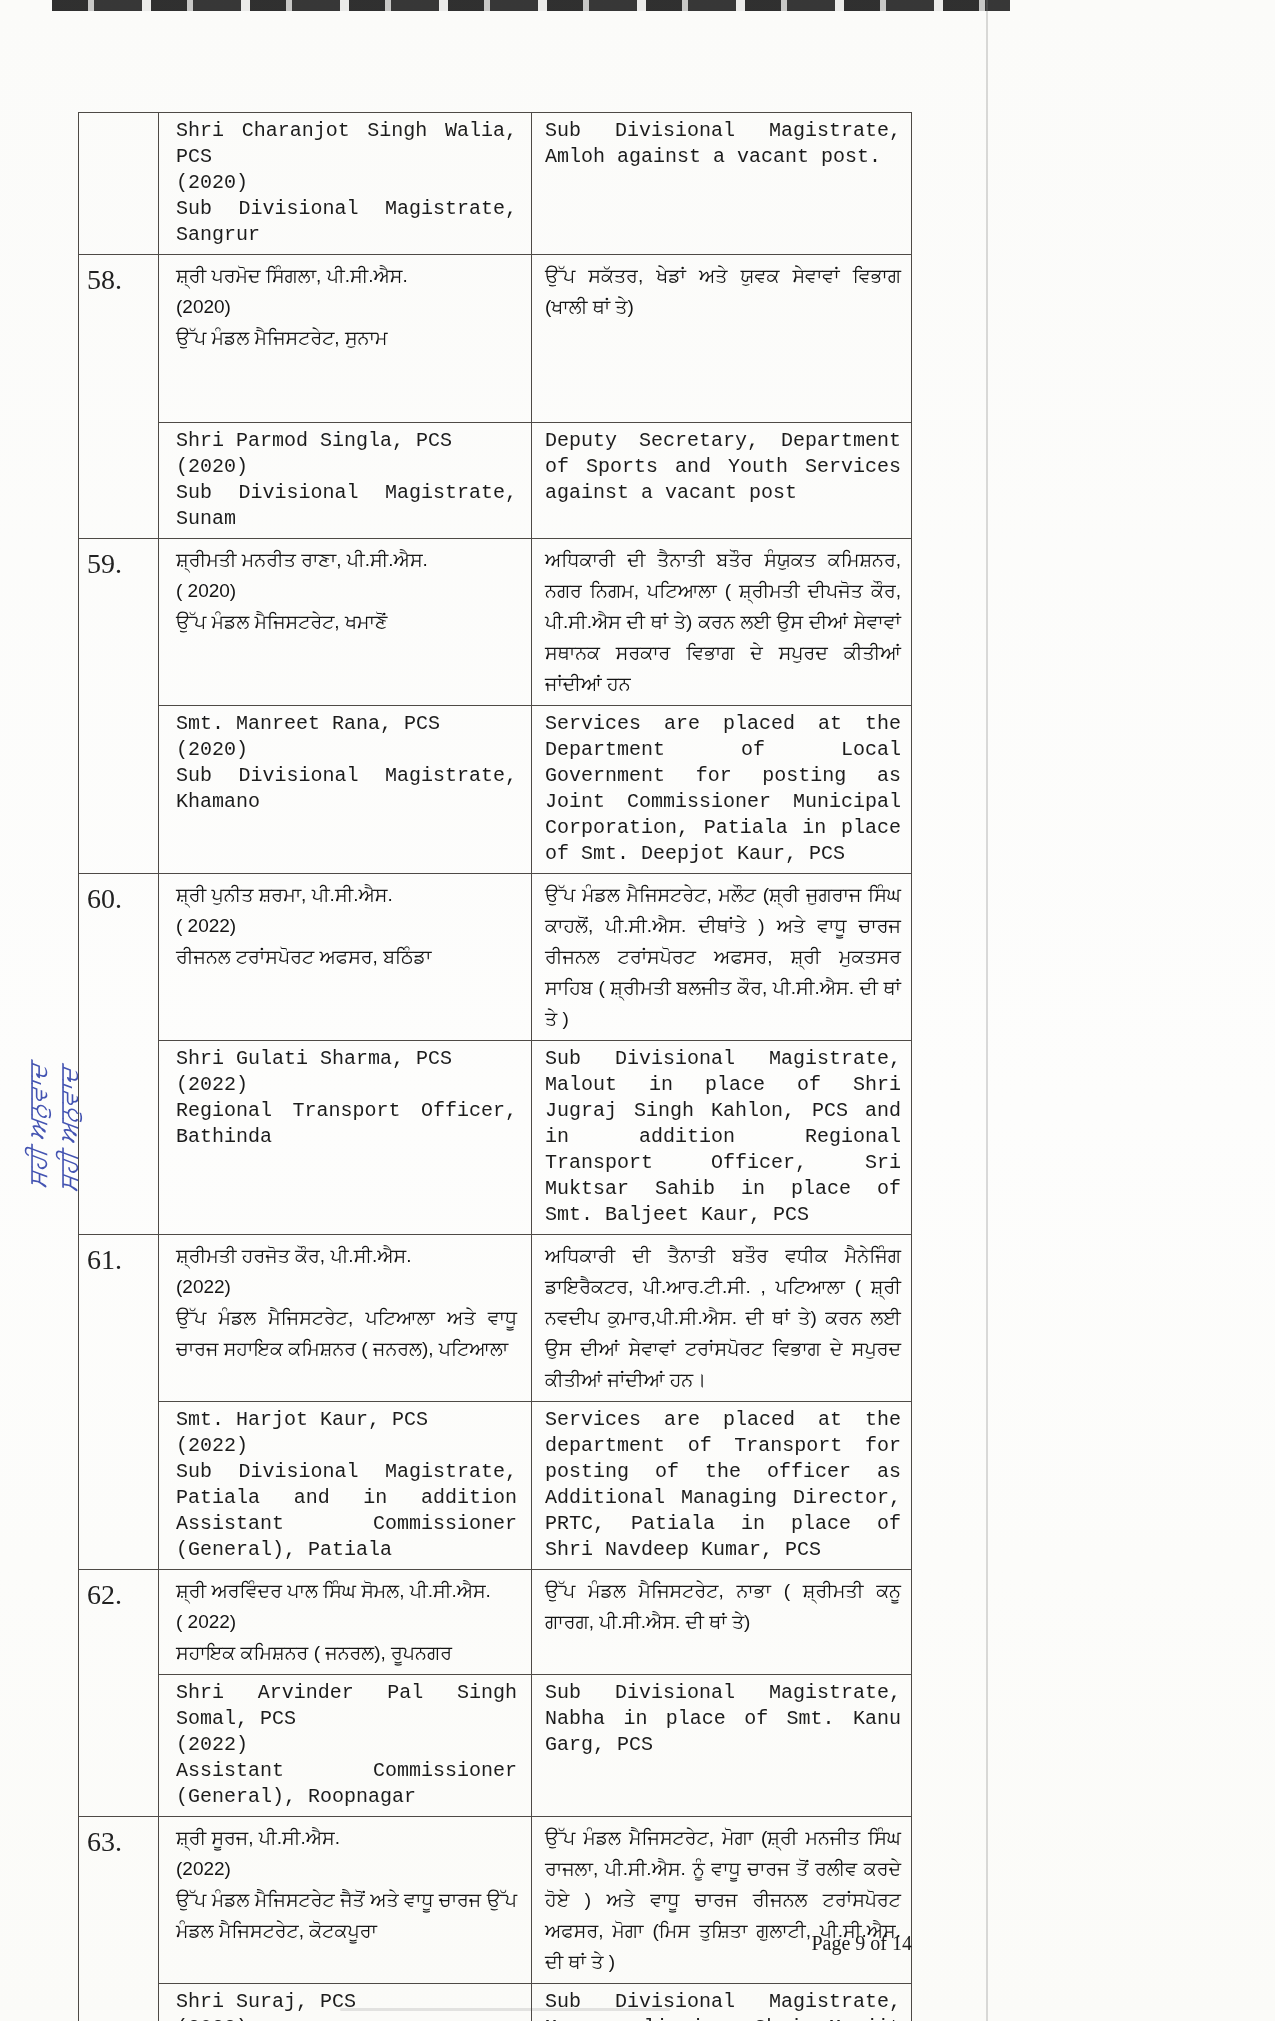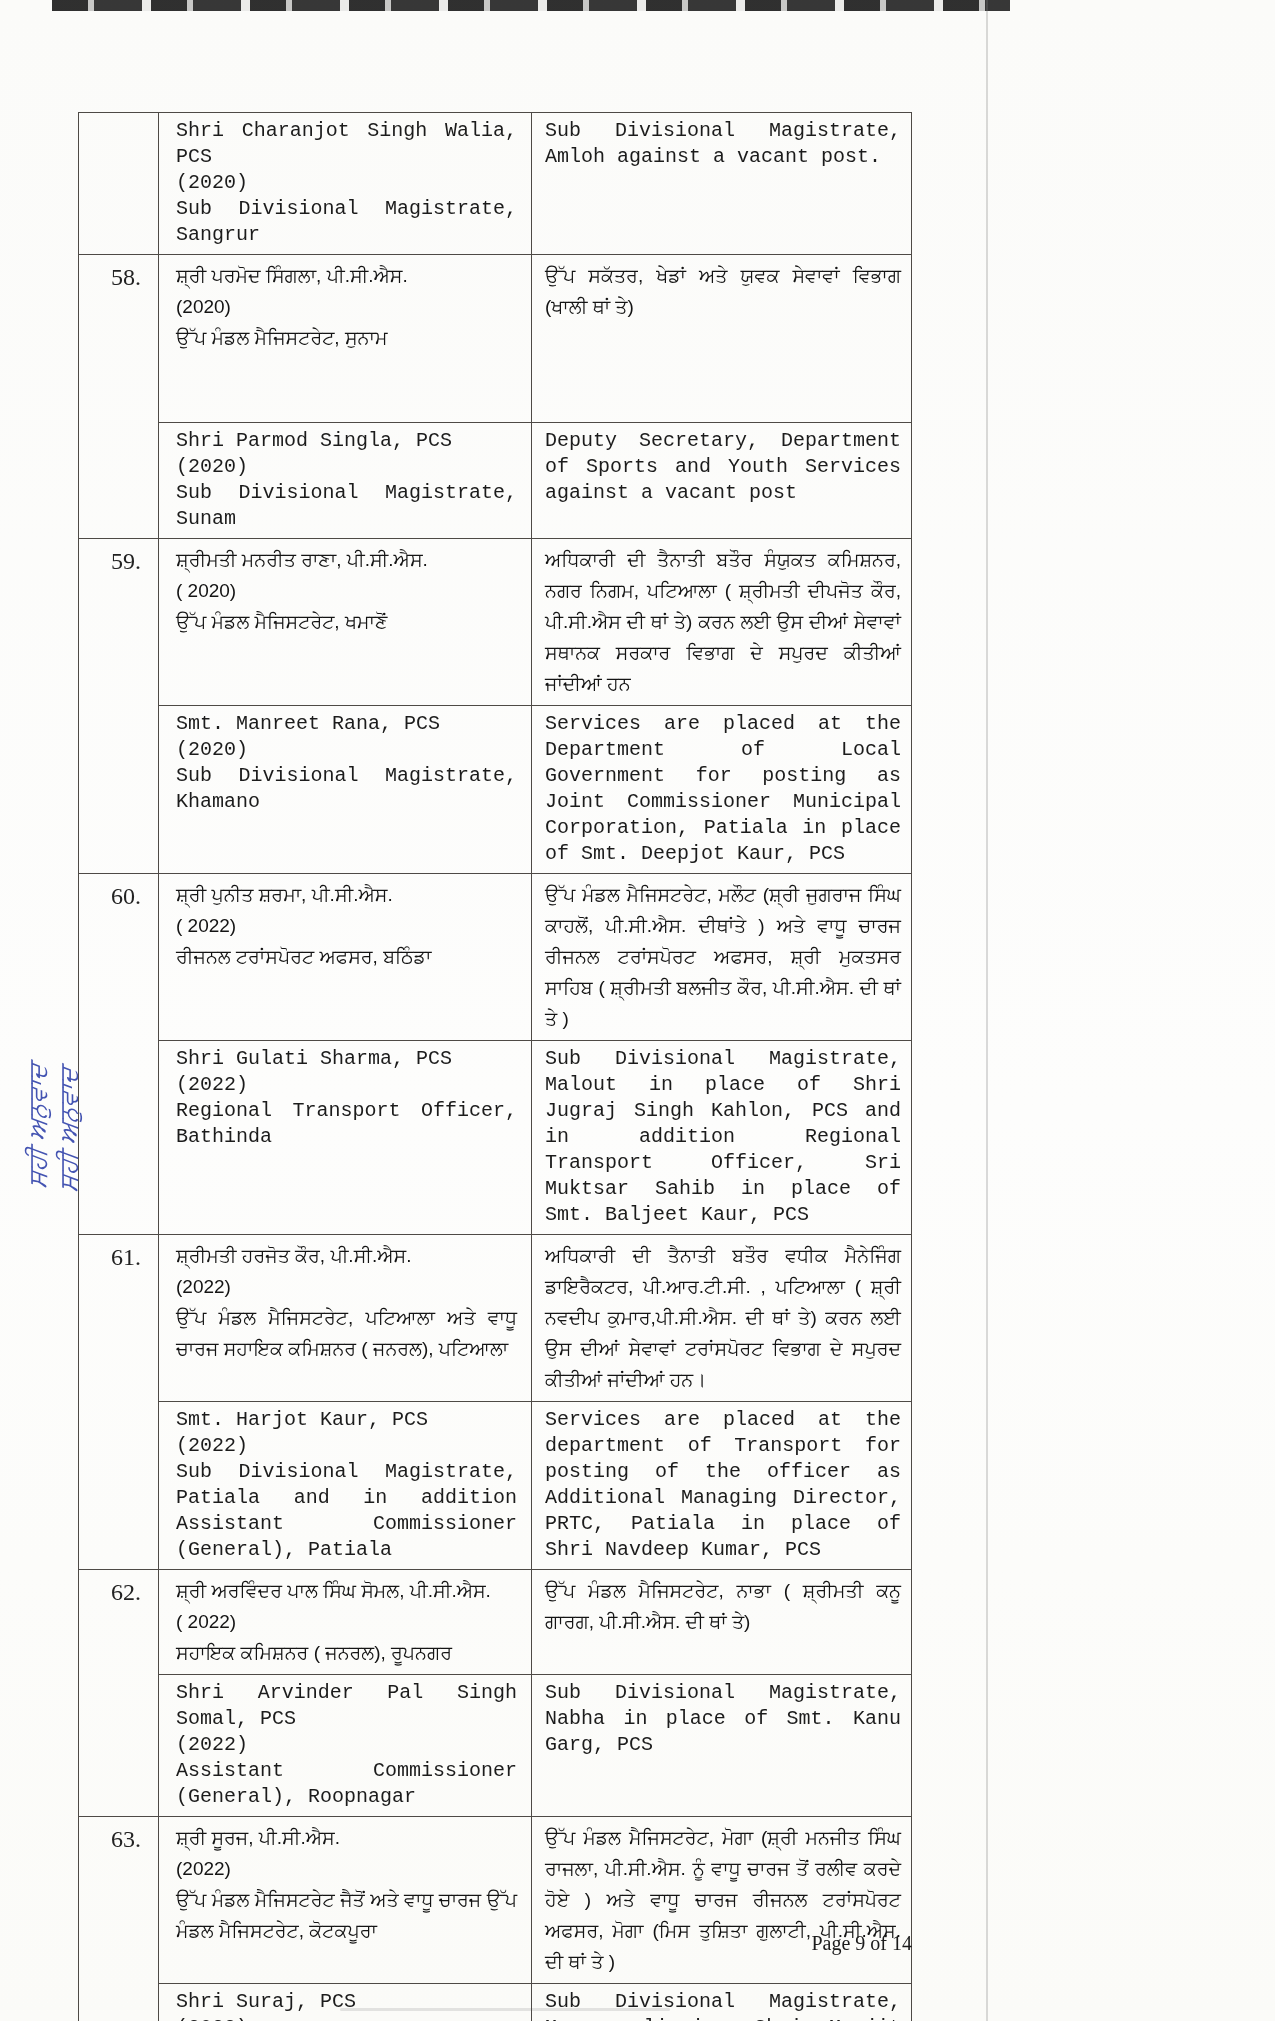--- a/index.html
+++ b/index.html
@@ -33,22 +33,22 @@
   
   table.orders{
     border-collapse:collapse;table-layout:fixed;
     position:absolute;left:78px;top:112px;width:833px;
   }
   table.orders td{
     border:1.7px solid #4e4a46;vertical-align:top;
     background:transparent;
   }
   .c-sr{
-    font-family:"Liberation Serif",serif;font-size:24px;color:#222;
-    padding:9px 4px 0 32px;
+    font-family:"Liberation Serif",serif;font-size:28px;color:#222;
+    padding:9px 4px 0 8px;
   }
   .c-off{padding:5px 14px 6px 17px;}
   .c-ord{padding:5px 10px 6px 13px;}
   .en{font-family:Liberation Mono, monospace;font-size:20px;line-height:26px;color:#1c1c1c;}
   .pa{font-family:Liberation Sans, sans-serif;font-size:19px;line-height:31px;color:#141414;font-weight:500;}
   .line,.para{text-align:justify;}
   .footer{
     position:absolute;left:760px;top:1932px;width:152px;text-align:right;
     font-family:"Liberation Serif",serif;font-size:20px;color:#1b1b1b;
   }

